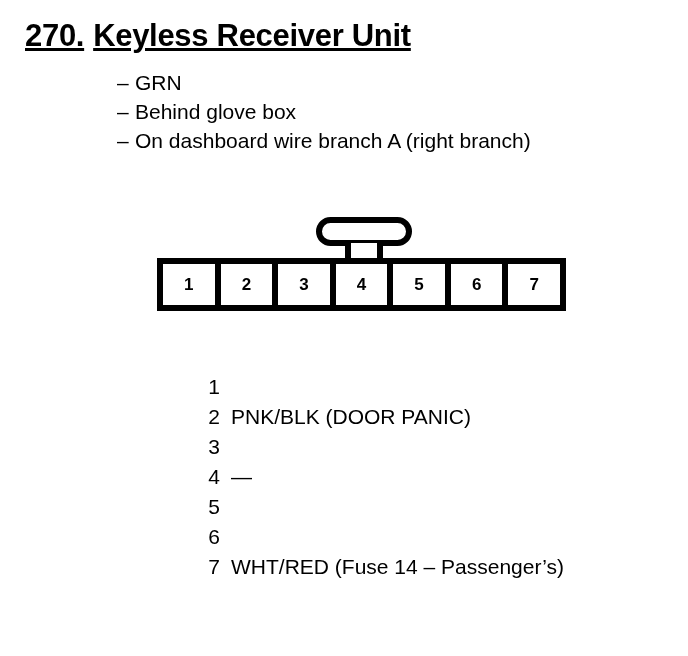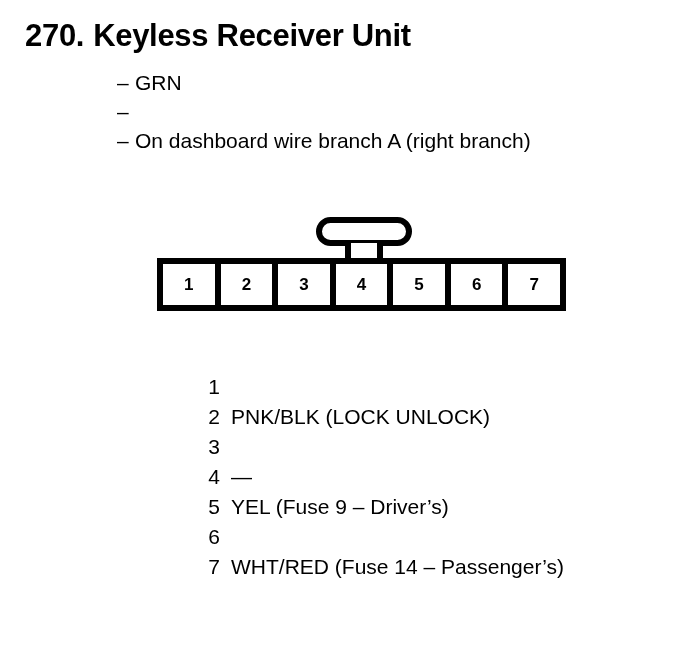--- a/index.html
+++ b/index.html
@@ -22,20 +22,21 @@
   
   .page-title {
     position: absolute;
     left: 25px;
     top: 18px;
     font-size: 31px;
     font-weight: bold;
     letter-spacing: -0.3px;
     white-space: nowrap;
     line-height: 36px;
+    text-decoration: underline;
   }
   .page-title .title-num {
     margin-right: 9px;
   }
 
   
   .notes {
     position: absolute;
     left: 117px;
     top: 68px;
@@ -146,20 +147,21 @@
   <span class="title-num">270.</span><span class="title-name">Keyless Receiver Unit</span>
 </div>
 
 <div class="notes">
   <div class="note-line">
     <span class="note-dash">–</span>
     <span class="note-text">GRN</span>
   </div>
   <div class="note-line">
     <span class="note-dash">–</span>
+    <span class="note-text">Behind glove box</span>
   </div>
   <div class="note-line">
     <span class="note-dash">–</span>
     <span class="note-text">On dashboard wire branch A (right branch)</span>
   </div>
 </div>
 
 <div class="connector">
   <div class="latch-head"></div>
   <div class="latch-neck"></div>
@@ -173,32 +175,31 @@
     <div class="pin-cell">7</div>
   </div>
 </div>
 
 <div class="pin-list">
   <div class="pin-row">
     <span class="pin-num">1</span>
   </div>
   <div class="pin-row">
     <span class="pin-num">2</span>
-    <span class="pin-desc">PNK/BLK (LOCK UNLOCK)</span>
+    <span class="pin-desc">PNK/BLK (DOOR PANIC)</span>
   </div>
   <div class="pin-row">
     <span class="pin-num">3</span>
   </div>
   <div class="pin-row">
     <span class="pin-num">4</span>
     <span class="pin-desc">—</span>
   </div>
   <div class="pin-row">
     <span class="pin-num">5</span>
-    <span class="pin-desc">YEL (Fuse 9 – Driver’s)</span>
   </div>
   <div class="pin-row">
     <span class="pin-num">6</span>
   </div>
   <div class="pin-row">
     <span class="pin-num">7</span>
     <span class="pin-desc">WHT/RED (Fuse 14 – Passenger’s)</span>
   </div>
 </div>
 

